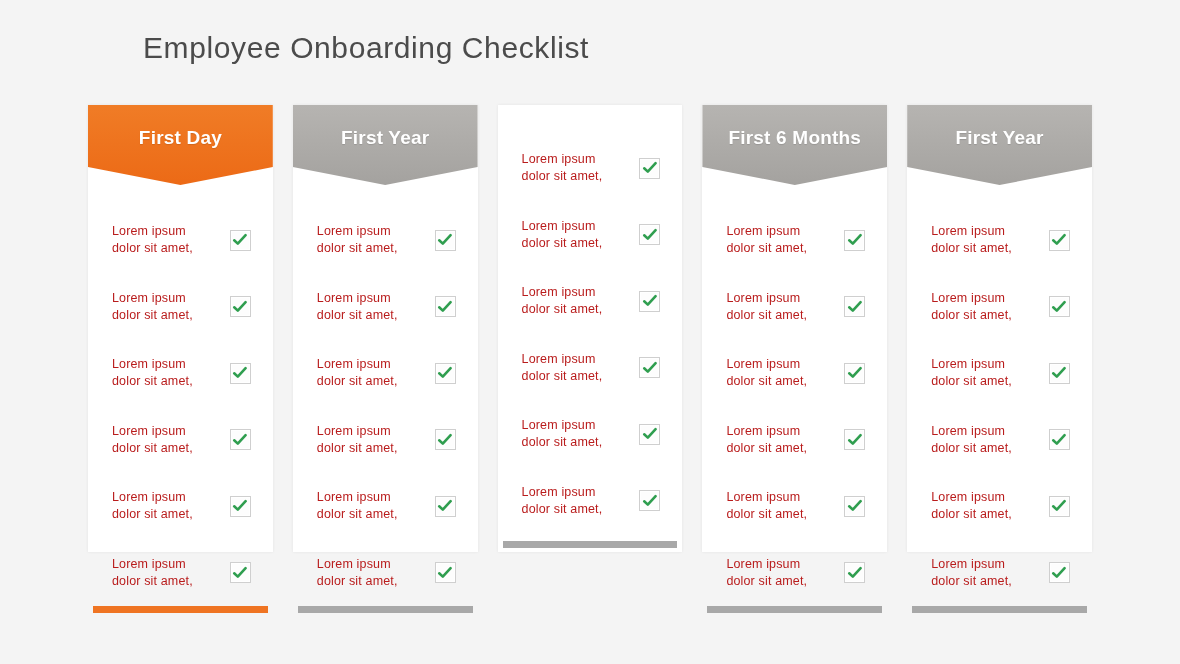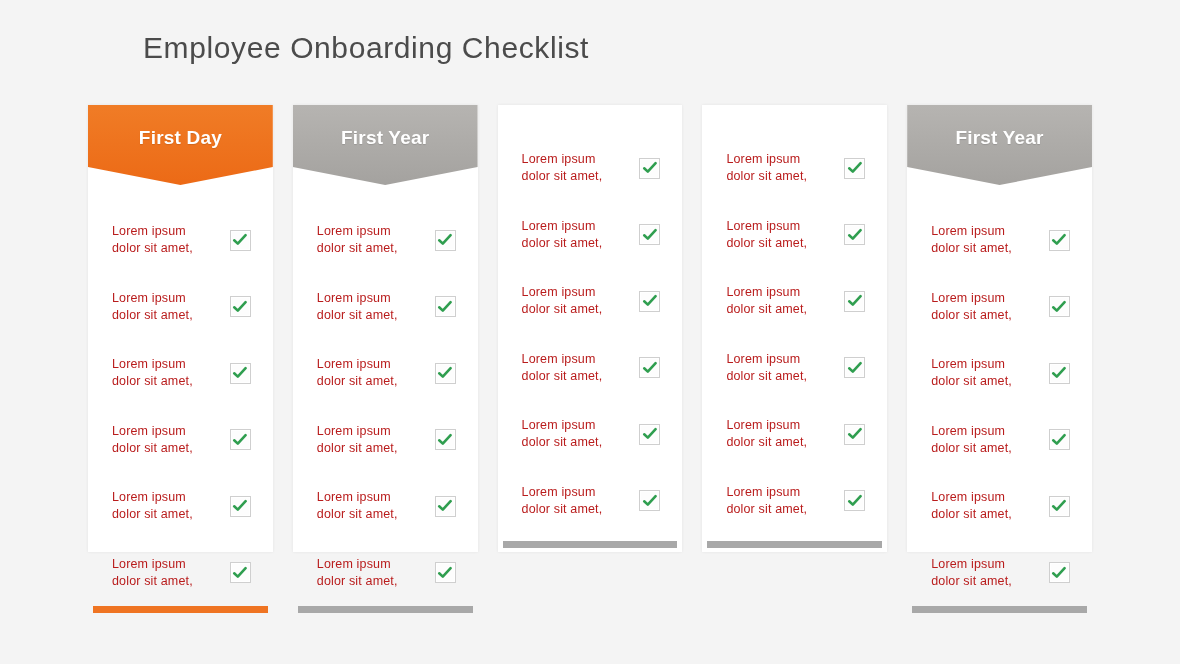--- a/index.html
+++ b/index.html
@@ -294,20 +294,24 @@
           <div class="checkbox" role="checkbox" aria-checked="true">
             <svg width="16" height="16" viewBox="0 0 16 16" aria-hidden="true">
               <path d="M2.2 8.3 L5.8 11.6 L13.6 3.2" fill="none" stroke="#2f9e4f" stroke-width="2.6" stroke-linecap="round" stroke-linejoin="round"></path>
             </svg>
           </div>
         </div>
       </div>
       <div class="col-footer neutral"></div>
     </div>
     <div class="column">
+      <div class="col-header neutral">
+        <div class="banner"></div>
+        <div class="banner-label">First 6 Months</div>
+      </div>
       <div class="rows">
         <div class="row">
           <div class="row-text">Lorem ipsum dolor sit amet,</div>
           <div class="checkbox" role="checkbox" aria-checked="true">
             <svg width="16" height="16" viewBox="0 0 16 16" aria-hidden="true">
               <path d="M2.2 8.3 L5.8 11.6 L13.6 3.2" fill="none" stroke="#2f9e4f" stroke-width="2.6" stroke-linecap="round" stroke-linejoin="round"></path>
             </svg>
           </div>
         </div>
         <div class="row">

